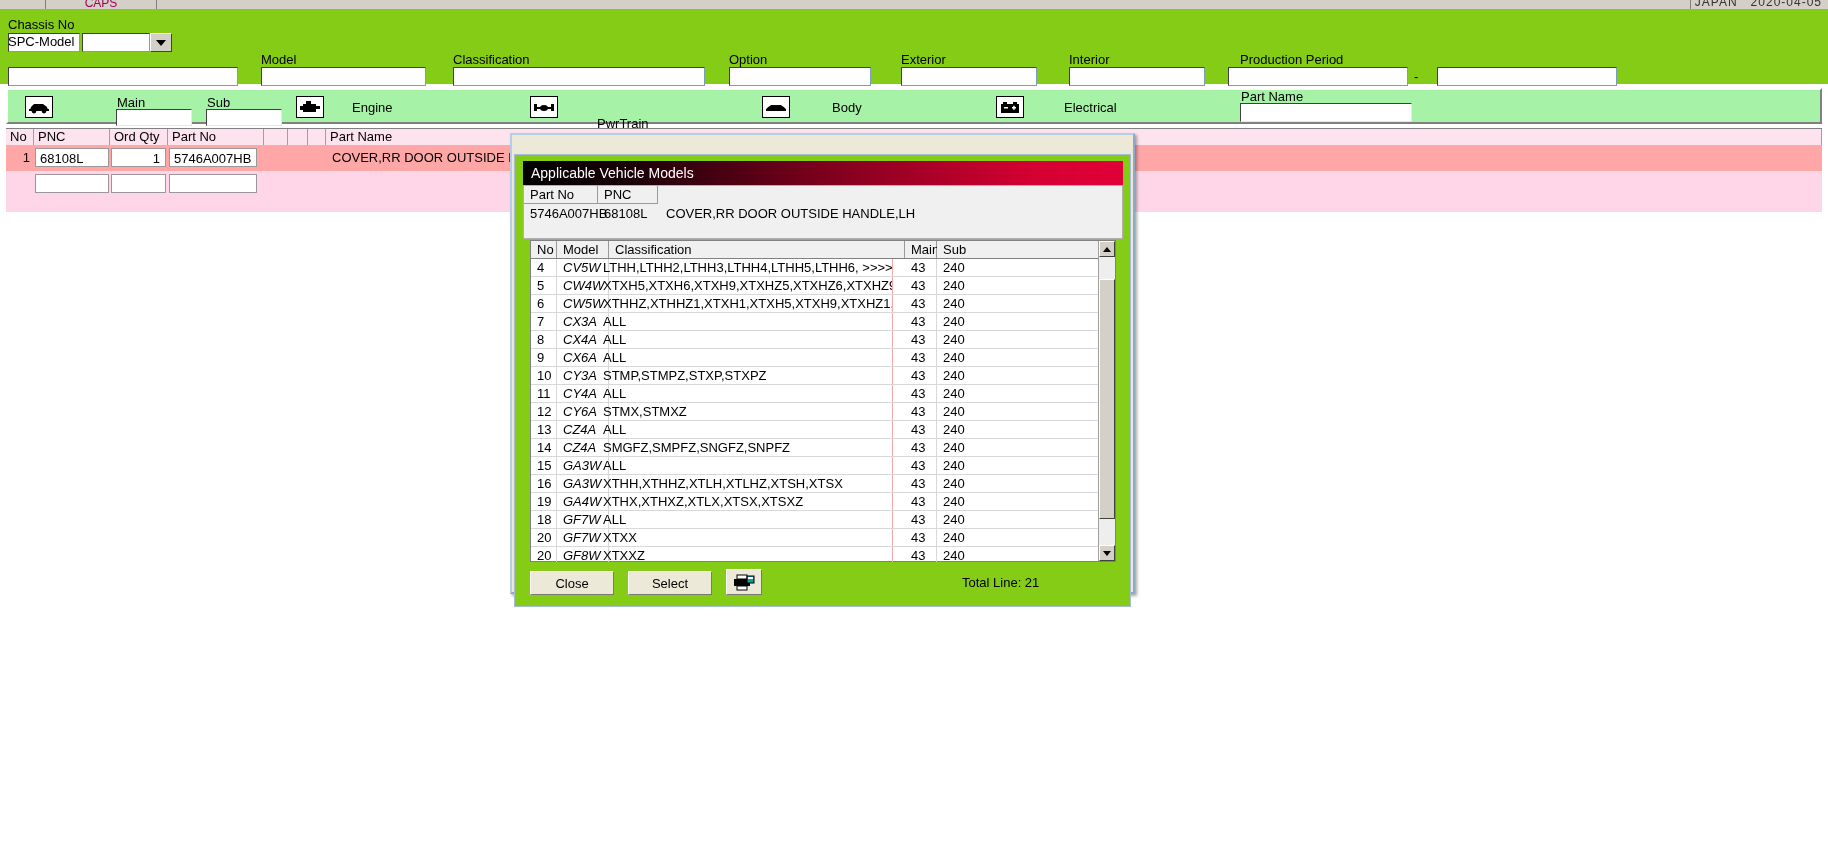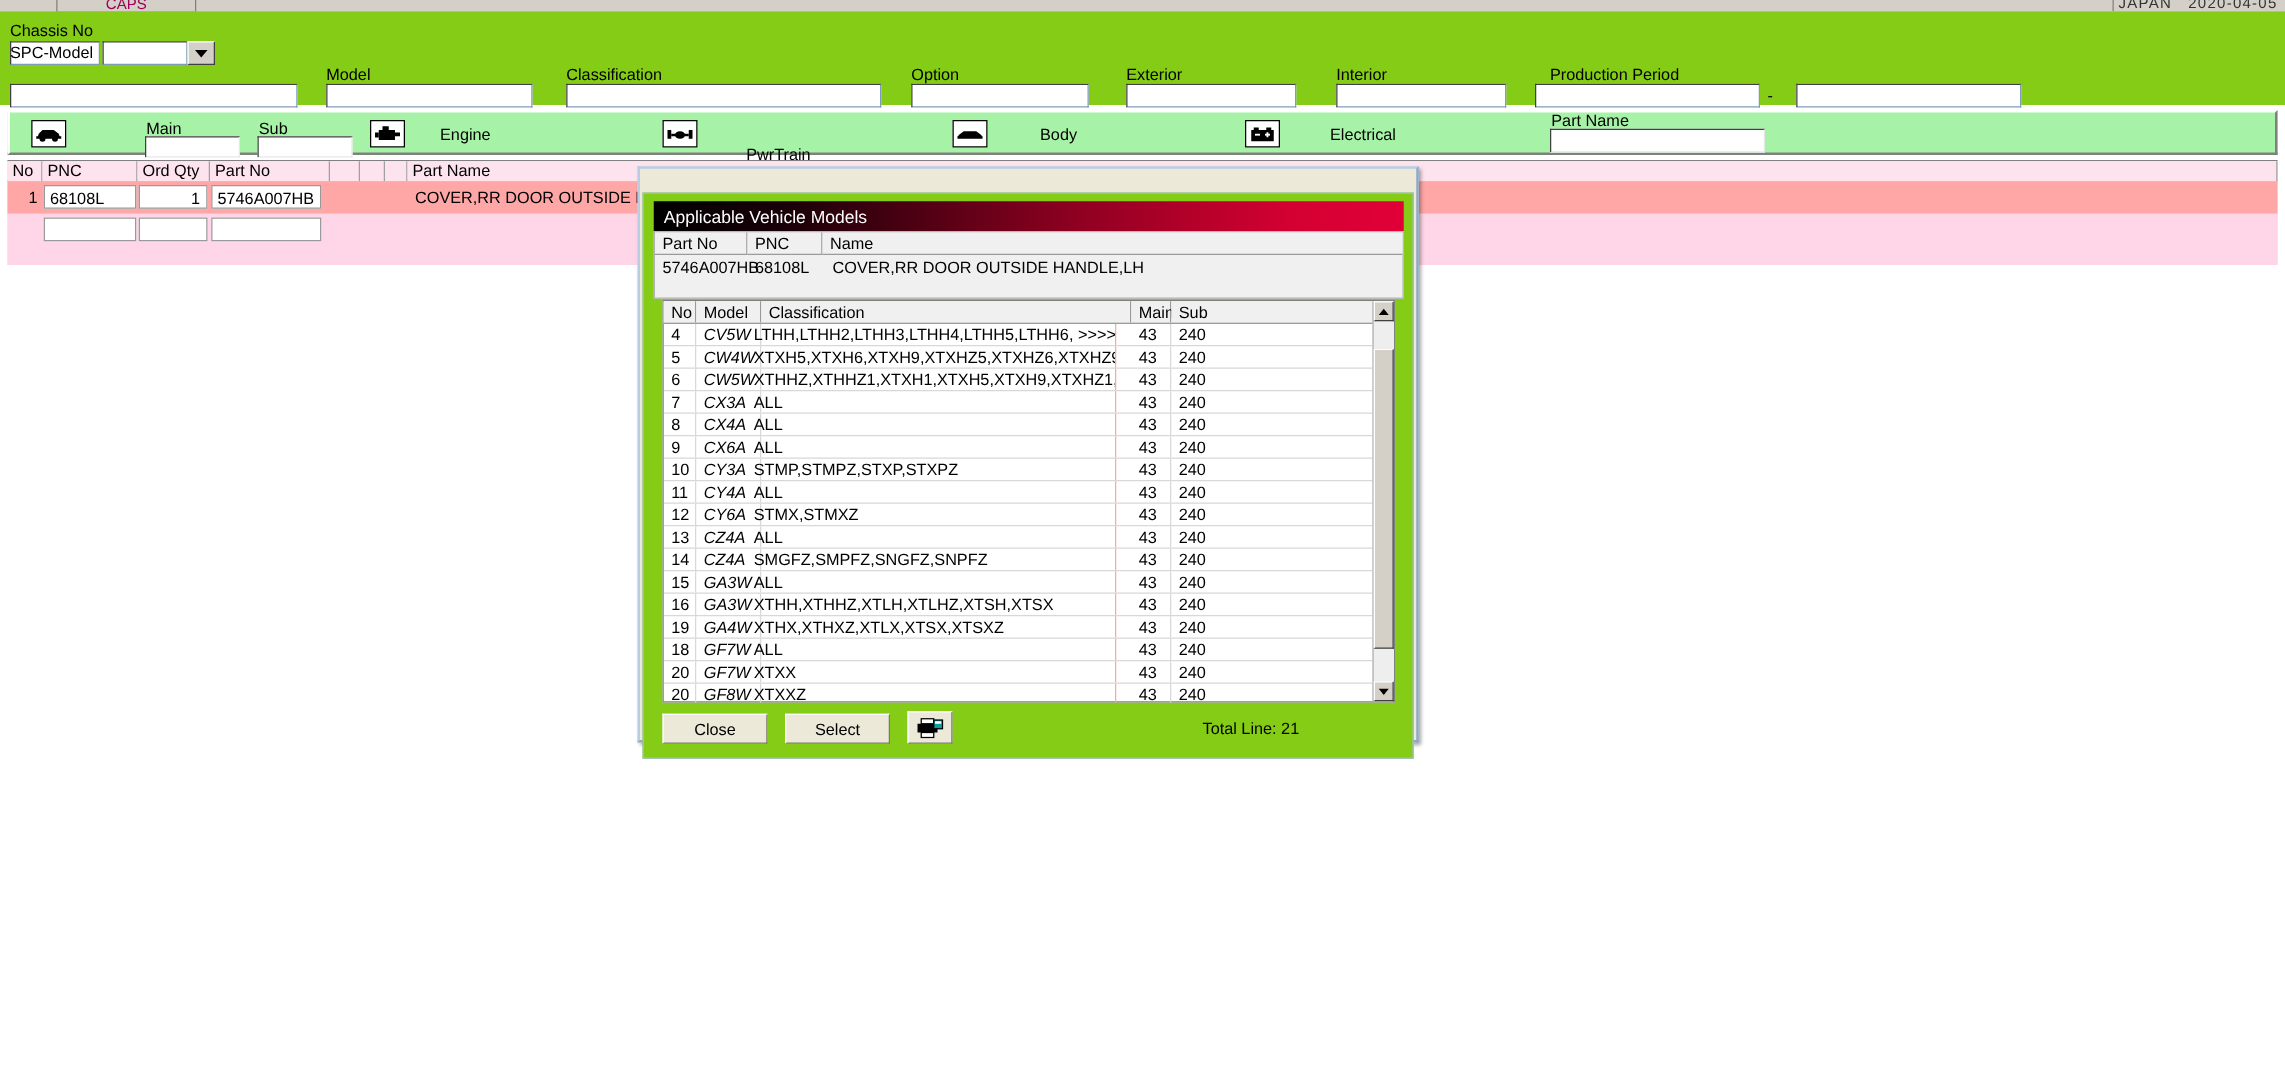--- a/index.html
+++ b/index.html
@@ -260,21 +260,20 @@
 
 <div class="modal">
   <div class="modal-inner">
 
     <div class="modal-title">Applicable Vehicle Models</div>
 
     <div class="modal-partbox">
       <div class="pb-hrow">
         <div class="pb-hcell" style="left:0px;width:74px;">Part No</div>
         <div class="pb-hcell" style="left:74px;width:60px;">PNC</div>
-        <div class="pb-hcell" style="left:134px;width:464px;border-right:none;">Name</div>
       </div>
       <div class="pb-vcell" style="left:0px;width:76px;">5746A007HB</div>
       <div class="pb-vcell" style="left:74px;width:62px;">68108L</div>
       <div class="pb-vcell" style="left:136px;width:460px;">COVER,RR DOOR OUTSIDE HANDLE,LH</div>
     </div>
 
     <div class="grid">
       <div class="grid-head">
         <div class="gh-cell" style="left:0px;width:26px;">No</div>
         <div class="gh-cell" style="left:26px;width:52px;">Model</div>

